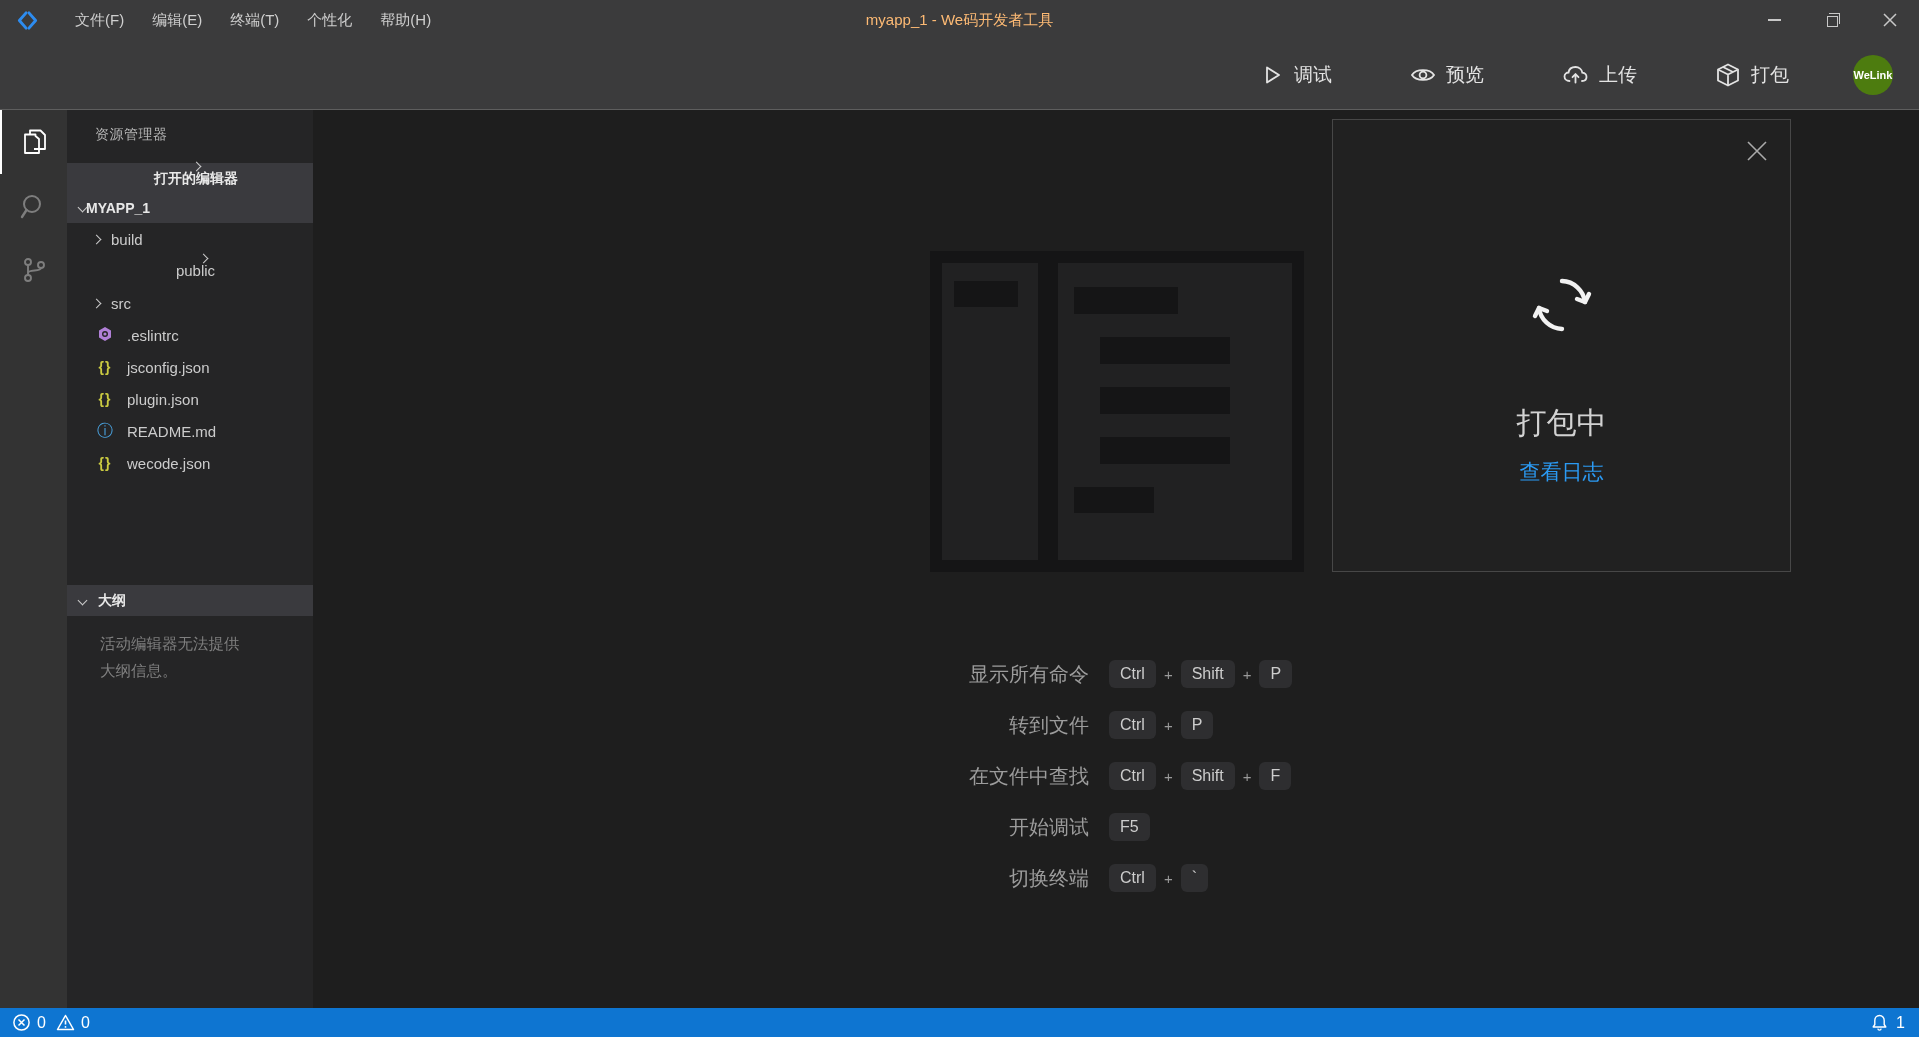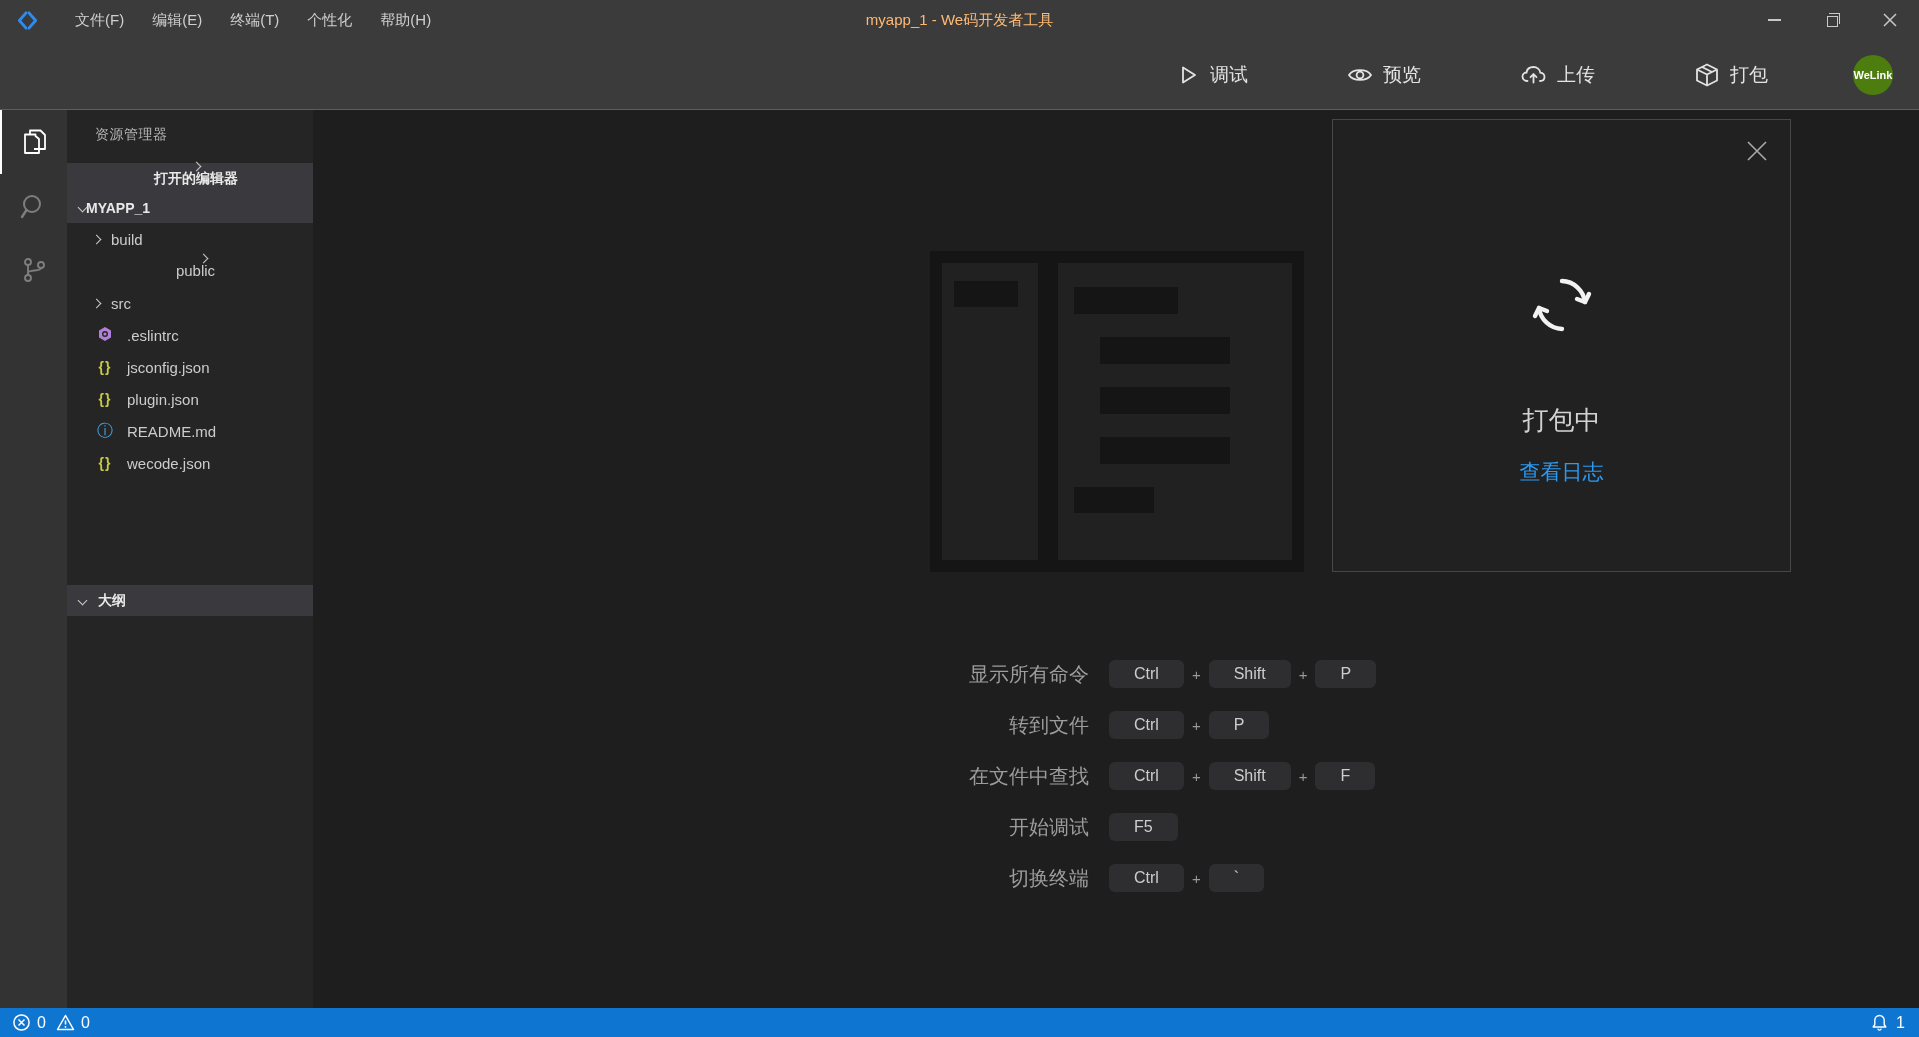--- a/index.html
+++ b/index.html
@@ -17,21 +17,21 @@
     color:#fdba74; pointer-events:none; }
   .win-controls { position:absolute; right:0; top:0; height:40px; display:flex; }
   .win-btn { width:58px; height:40px; display:flex; align-items:center; justify-content:center; }
   .min-glyph { width:13px; height:2px; background:#c8c8c8; }
   .restore-glyph { position:relative; width:11px; height:11px; border:1.4px solid #c8c8c8; margin-top:2px; }
   .restore-glyph::before { content:""; position:absolute; left:1px; top:-4px; width:10px; height:10px;
     border-top:1.4px solid #c8c8c8; border-right:1.4px solid #c8c8c8; }
 
   
   .toolbar { position:absolute; left:0; top:40px; width:1919px; height:70px; background:#3b3b3c;
-    border-bottom:1px solid #5e5e5e; display:flex; align-items:center; justify-content:flex-end;gap:21px; }
+    border-bottom:1px solid #5e5e5e; display:flex; align-items:center; justify-content:flex-end; }
   .tool-item { display:flex; align-items:center; gap:10px; color:#e3e3e3; font-size:19px;
     margin-right:78px; cursor:pointer; }
   .tool-item svg { display:block; }
   .avatar { width:40px; height:40px; border-radius:50%; background:#4d7c0f; color:#ffffff;
     font-size:11px; font-weight:bold; display:flex; align-items:center; justify-content:center;
     margin-right:26px; margin-left:-14px; cursor:pointer; }
 
   
   .activitybar { position:absolute; left:0; top:110px; width:67px; height:898px; background:#333333; }
   .act-item { width:67px; height:64px; display:flex; align-items:center; justify-content:center; cursor:pointer; }
@@ -68,31 +68,31 @@
   .wm-left-bar { position:absolute; left:12px; top:18px; width:64px; height:26px; background:#151516; }
   .wm-div { width:20px; background:#151516; }
   .wm-right { flex:1; background:#212122; position:relative; }
   .wm-bar { position:absolute; background:#151516; height:27px; }
 
   
   .shortcuts { position:absolute; left:829px; top:659px; }
   .sc-row { display:flex; align-items:center; height:30px; margin-bottom:21px; }
   .sc-label { width:260px; text-align:right; font-size:20px; color:#9c9c9c; flex:none; }
   .sc-keys { display:flex; align-items:center; margin-left:20px; }
-  .keycap { background:#2e2e30; border-radius:6px; padding:4px 25px; font-size:16px; color:#cdcdcd;
+  .keycap { background:#2e2e30; border-radius:6px; padding:4px 11px; font-size:16px; color:#cdcdcd;
     line-height:20px; min-width:14px; text-align:center; }
   .plus { color:#9a9a9a; margin:0 8px; font-size:15px; }
 
   
   .notification { position:absolute; left:1332px; top:119px; width:459px; height:453px;
     background:#212121; border:1px solid #474747; }
   .notif-close { position:absolute; top:16px; right:18px; width:30px; height:30px; display:flex;
     align-items:center; justify-content:center; cursor:pointer; }
   .spinner { position:absolute; left:50%; top:152px; transform:translateX(-50%); }
-  .notif-status { position:absolute; left:0; right:0; top:283px; text-align:center; font-size:26px;
+  .notif-status { position:absolute; left:0; right:0; top:283px; text-align:center; font-size:30px;
     color:#d2d2d2; }
   .notif-link { position:absolute; left:0; right:0; top:338px; text-align:center; font-size:21px;
     color:#2b9af3; cursor:pointer; text-decoration:none; }
 
   
   .statusbar { position:absolute; left:0; bottom:0; width:1919px; height:29px; background:#0e75d1;
     color:#ffffff; display:flex; align-items:center; font-size:16px; }
   .sb-left { display:flex; align-items:center; margin-left:12px; gap:6px; cursor:pointer; }
   .sb-right { position:absolute; right:14px; display:flex; align-items:center; gap:7px; cursor:pointer; }
   .sb-num { font-size:16px; }
@@ -242,20 +242,24 @@
     </div>
     <div class="tree-row" style="top:337px;">
       <span class="file-icon icon-json">{}</span>
       <span class="tree-label">wecode.json</span>
     </div>
 
     <div class="section-row" style="top:475px; height:31px;">
       <span class="chev down" style="margin-left:12px;"></span>
       <span style="margin-left:12px;">大纲</span>
     </div>
+    <div class="outline-msg">
+      <div>活动编辑器无法提供</div>
+      <div>大纲信息。</div>
+    </div>
   </div>
 
   <div class="main"></div>
 
   <div class="watermark">
     <div class="wm-left">
       <div class="wm-left-bar"></div>
     </div>
     <div class="wm-div"></div>
     <div class="wm-right">

